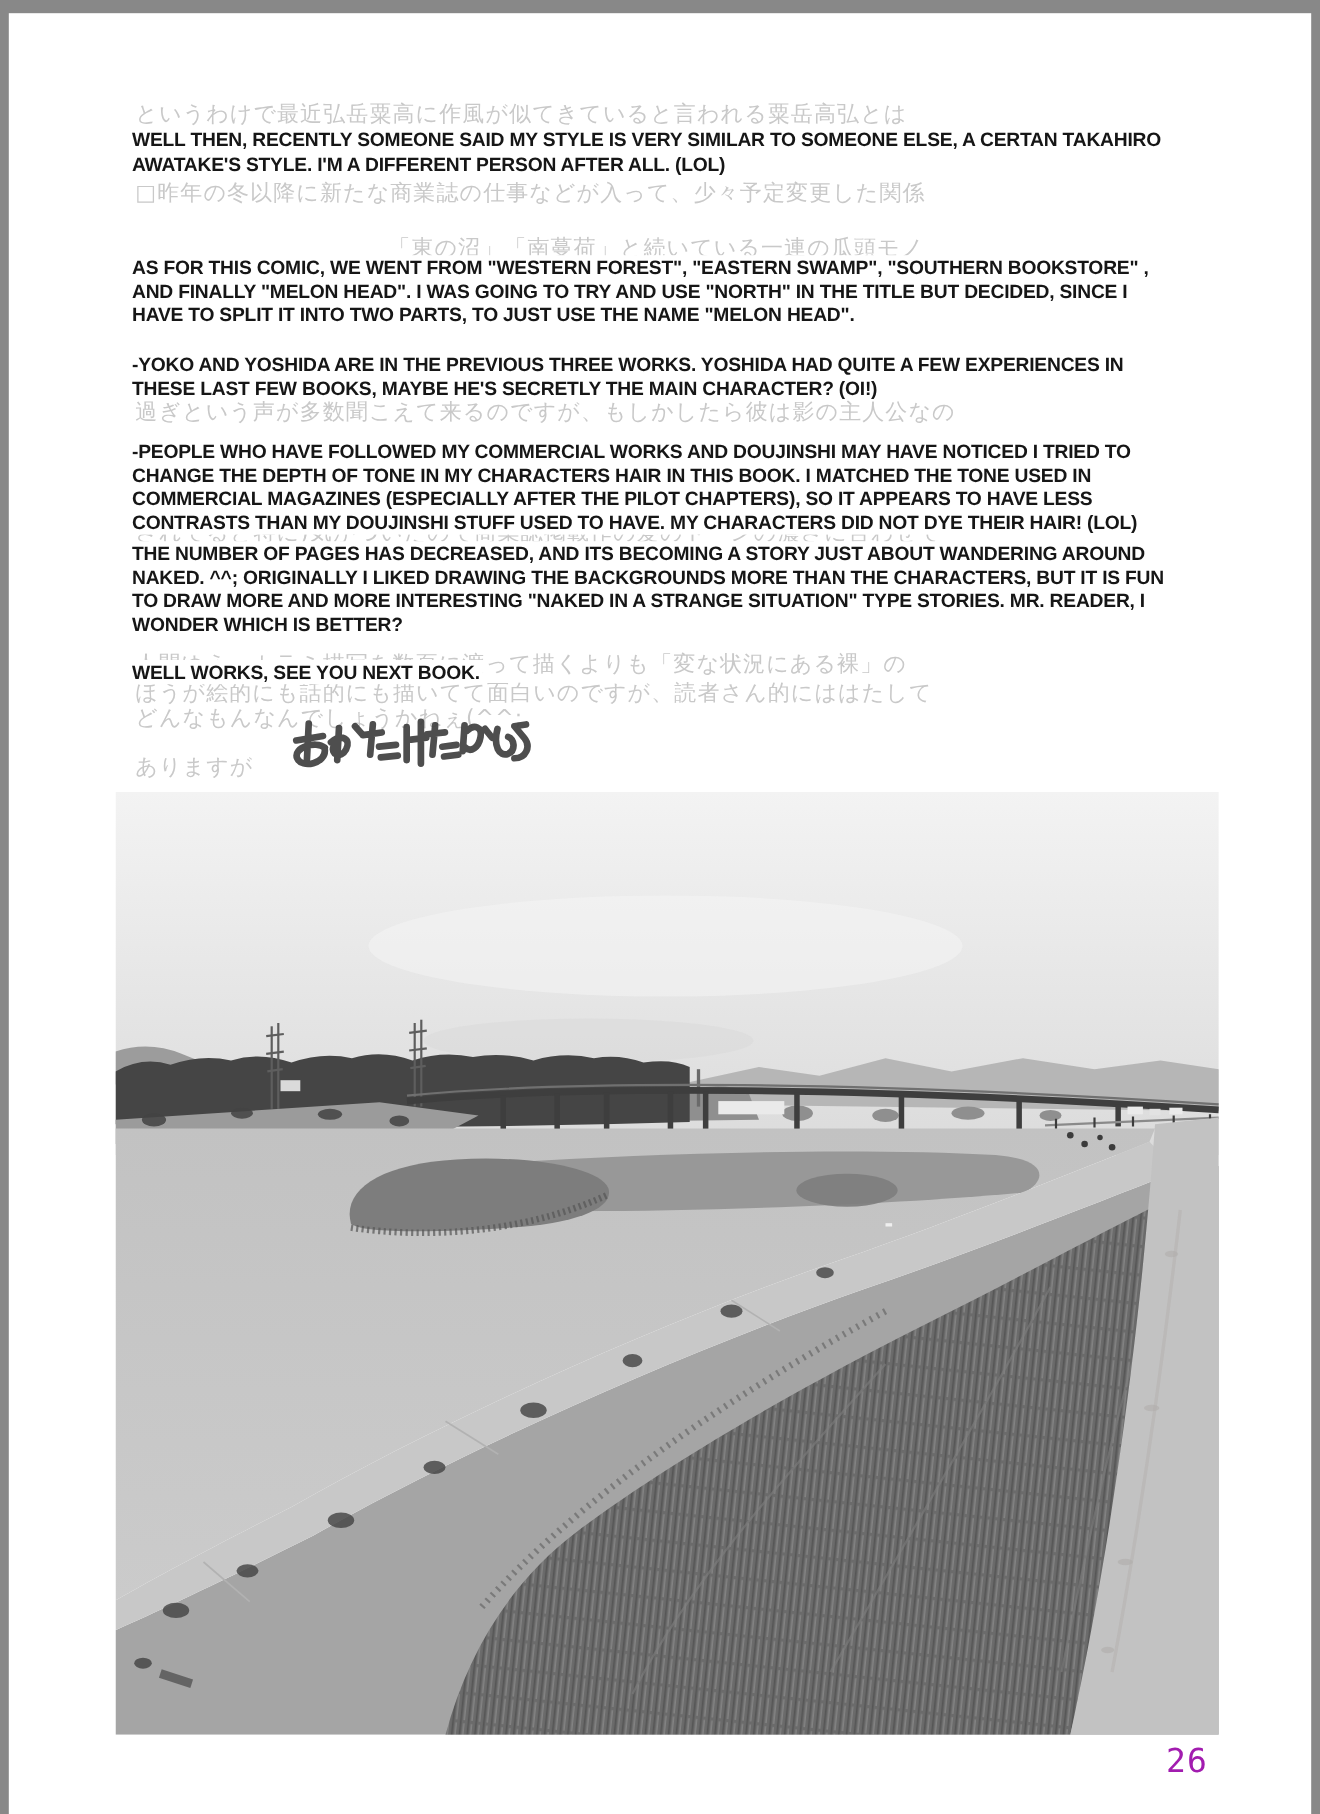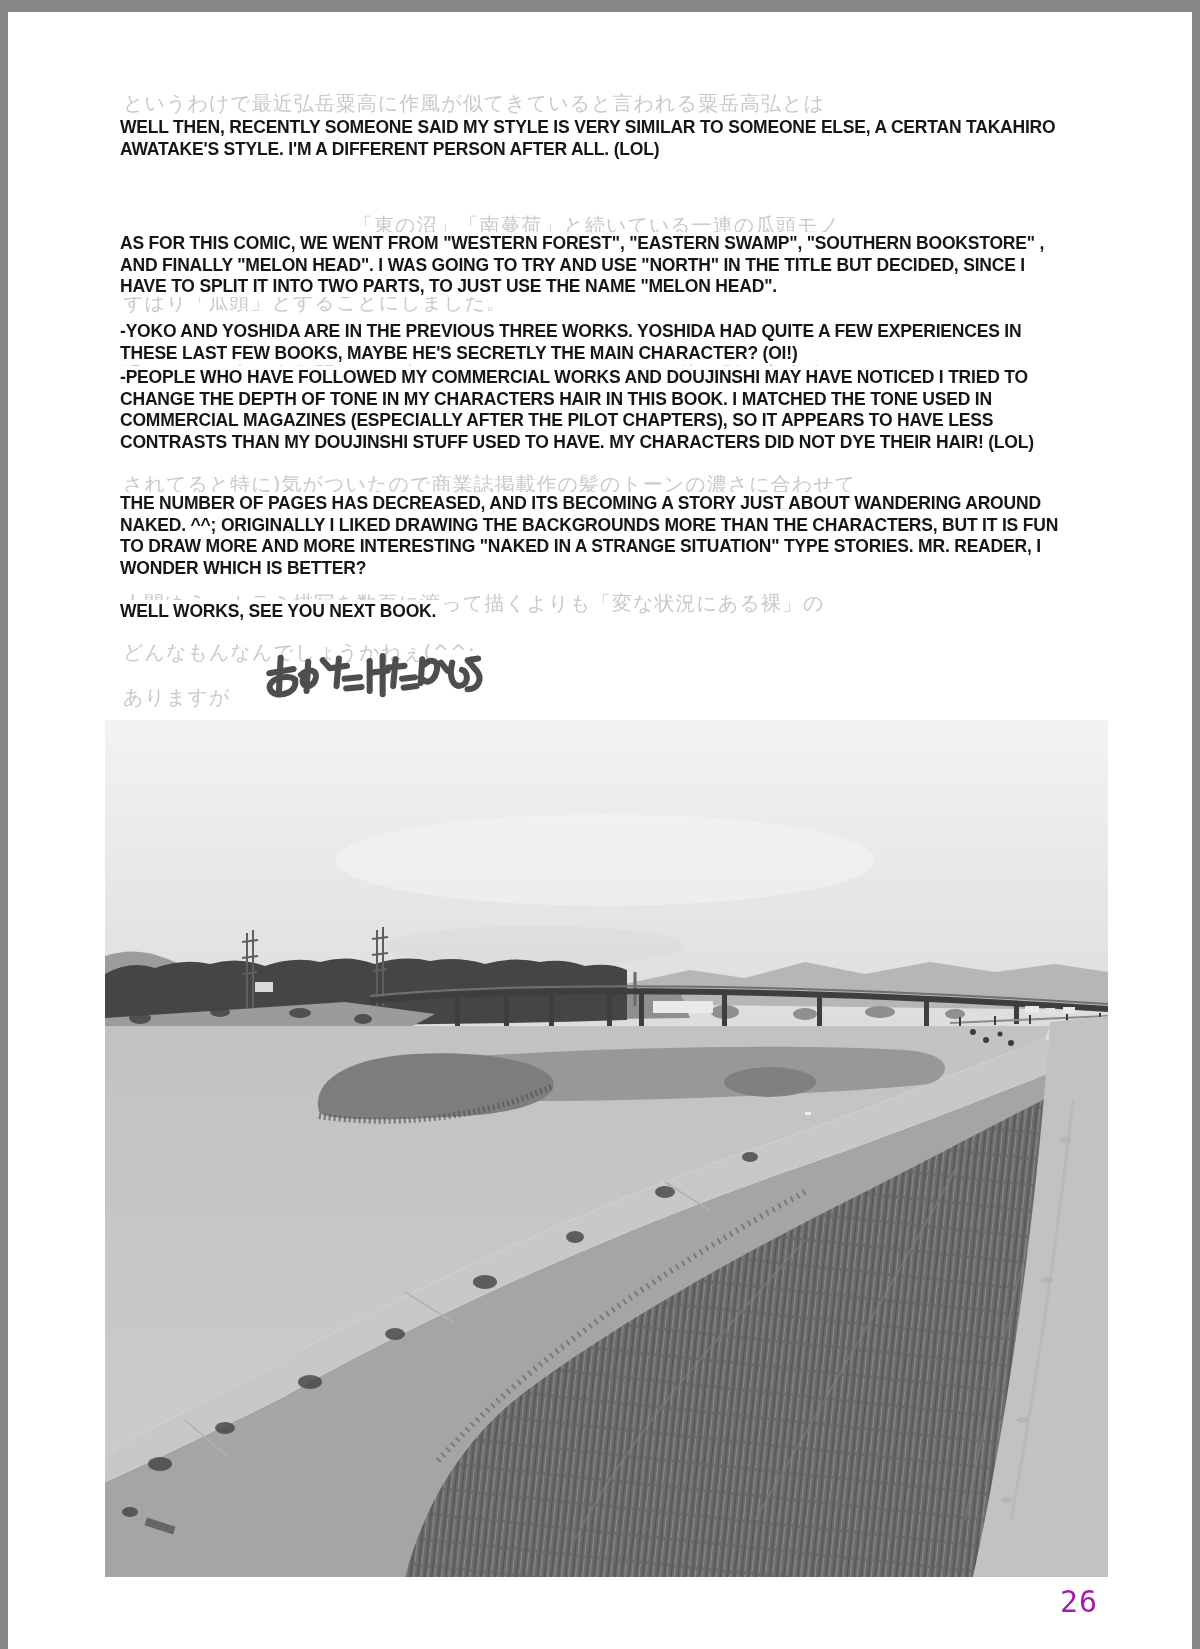--- a/index.html
+++ b/index.html
@@ -33,36 +33,37 @@
     font-family:"DejaVu Sans Mono",monospace;font-size:30px;
     color:#a21caf;letter-spacing:1px;
   }
 </style>
 </head>
 <body>
 
 <div class="page">
 
   <div class="jp-line" style="top:80px;left:115px">というわけで最近弘岳粟高に作風が似てきていると言われる粟岳高弘とは</div>
+  <div class="jp-line" style="top:152px;left:115px">□昨年の冬以降に新たな商業誌の仕事などが入って、少々予定変更した関係</div>
   <div class="jp-line" style="top:202px;left:345px">「東の沼」「南蔓荷」と続いている一連の瓜頭モノ</div>
-  <div class="jp-line" style="top:279px;left:115px">ずばり「瓜頭」とすることにしました。</div>
   <div class="jp-line" style="top:351px;left:115px">過ぎという声が多数聞こえて来るのですが、もしかしたら彼は影の主人公なの</div>
   <div class="jp-line" style="top:461px;left:115px">されてると特に)気がついたので商業誌掲載作の髪のトーンの濃さに合わせて</div>
   <div class="jp-line" style="top:580px;left:115px">人間ゆえ、カラミ描写を数頁に渡って描くよりも「変な状況にある裸」の</div>
+  <div class="jp-line" style="top:606px;left:115px">ほうが絵的にも話的にも描いてて面白いのですが、読者さん的にははたして</div>
   <div class="jp-line" style="top:629px;left:115px">どんなもんなんでしょうかねぇ(^^;</div>
   <div class="jp-line" style="top:674px;left:115px">ありますが</div>
 
   <div class="en-para" style="top:105px"><span>WELL THEN, RECENTLY SOMEONE SAID MY STYLE IS VERY SIMILAR TO SOMEONE ELSE, A CERTAN TAKAHIRO
 AWATAKE'S STYLE. I'M A DIFFERENT PERSON AFTER ALL. (LOL)</span></div>
   <div class="en-para" style="top:221px"><span>AS FOR THIS COMIC, WE WENT FROM "WESTERN FOREST", "EASTERN SWAMP", "SOUTHERN BOOKSTORE" ,
 AND FINALLY "MELON HEAD". I WAS GOING TO TRY AND USE "NORTH" IN THE TITLE BUT DECIDED, SINCE I
 HAVE TO SPLIT IT INTO TWO PARTS, TO JUST USE THE NAME "MELON HEAD".</span></div>
   <div class="en-para" style="top:309px"><span>-YOKO AND YOSHIDA ARE IN THE PREVIOUS THREE WORKS. YOSHIDA HAD QUITE A FEW EXPERIENCES IN
 THESE LAST FEW BOOKS, MAYBE HE'S SECRETLY THE MAIN CHARACTER? (OI!)</span></div>
-  <div class="en-para" style="top:355px"><span>-PEOPLE WHO HAVE FOLLOWED MY COMMERCIAL WORKS AND DOUJINSHI MAY HAVE NOTICED I TRIED TO
+  <div class="en-para" style="top:388px"><span>-PEOPLE WHO HAVE FOLLOWED MY COMMERCIAL WORKS AND DOUJINSHI MAY HAVE NOTICED I TRIED TO
 CHANGE THE DEPTH OF TONE IN MY CHARACTERS HAIR IN THIS BOOK. I MATCHED THE TONE USED IN
 COMMERCIAL MAGAZINES (ESPECIALLY AFTER THE PILOT CHAPTERS), SO IT APPEARS TO HAVE LESS
 CONTRASTS THAN MY DOUJINSHI STUFF USED TO HAVE. MY CHARACTERS DID NOT DYE THEIR HAIR! (LOL)</span></div>
   <div class="en-para" style="top:481px"><span>THE NUMBER OF PAGES HAS DECREASED, AND ITS BECOMING A STORY JUST ABOUT WANDERING AROUND
 NAKED. ^^; ORIGINALLY I LIKED DRAWING THE BACKGROUNDS MORE THAN THE CHARACTERS, BUT IT IS FUN
 TO DRAW MORE AND MORE INTERESTING "NAKED IN A STRANGE SITUATION" TYPE STORIES. MR. READER, I
 WONDER WHICH IS BETTER?</span></div>
   <div class="en-para" style="top:589px"><span>WELL WORKS, SEE YOU NEXT BOOK.</span></div>
 
   <svg class="signature" width="225" height="64" viewBox="0 0 278 64" aria-hidden="true">

